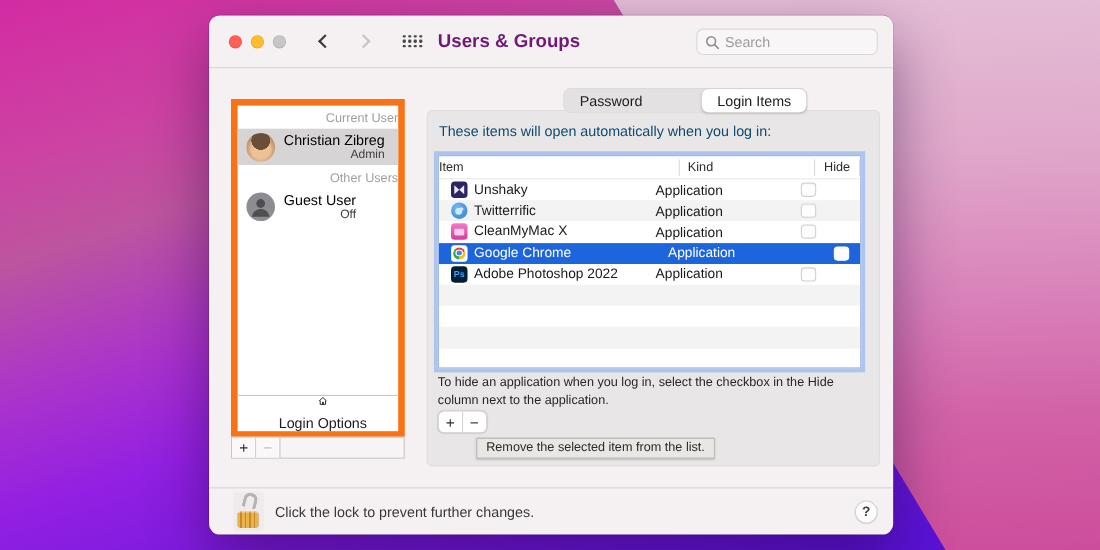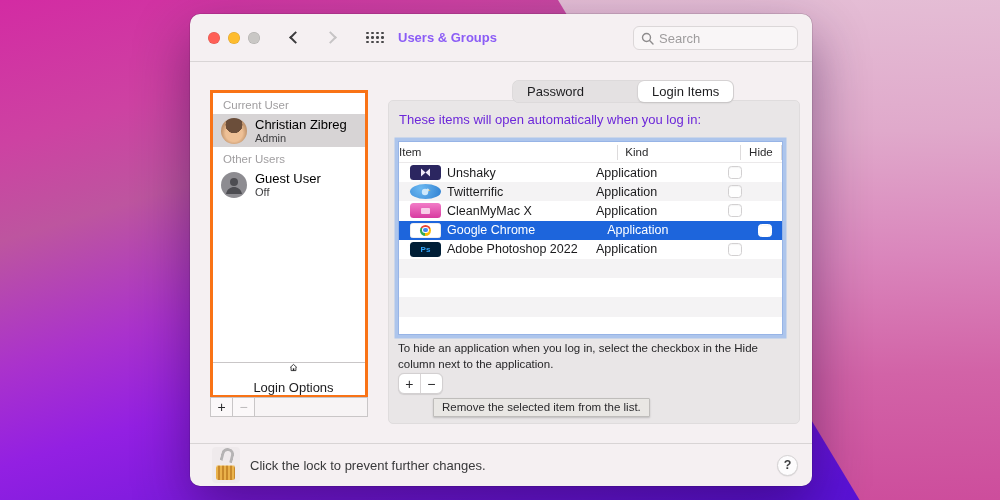--- a/index.html
+++ b/index.html
@@ -24,31 +24,31 @@
   .traffic { display:flex; gap:8px; }
   .dot { width:12px; height:12px; border-radius:50%; box-shadow:inset 0 0 0 .5px rgba(0,0,0,.15); }
   .dot.red{background:#ff5f57;} .dot.yellow{background:#febc2e;} .dot.gray{background:#c9c7c5;}
   .navbtn { width:20px; height:24px; display:flex; align-items:center; justify-content:center; }
   .chev { width:9px; height:9px; border-left:2px solid #3a3a3c; border-bottom:2px solid #3a3a3c; }
   .chev.back { transform:rotate(45deg); margin-left:3px; }
   .chev.fwd  { transform:rotate(225deg); border-color:#c6c4c5; margin-right:3px; }
   .nav-back{ margin-left:24px; } .nav-fwd{ margin-left:18px; }
   .grid-icon { margin-left:24px; display:grid; grid-template-columns:repeat(4,3px); grid-gap:2px; }
   .gdot { width:2.5px; height:2.5px; border-radius:50%; background:#48484a; }
-  .win-title { margin-left:14px; font-size:13px; font-weight:bold; color:#8b5cf6; }
+  .win-title { margin-left:14px; font-size:17px; font-weight:bold; color:#701a75; }
   .search { position:absolute; right:14px; top:12px; width:165px; height:24px;
     background:#f9f6f7; border:1px solid #dbd7d8; border-radius:6px;
     display:flex; align-items:center; gap:5px; padding-left:7px; }
   .search-ph { font-size:13px; color:#9e9c9d; }
 
   .winbody { position:relative; height:367px; }
 
   
   .sidebar-box { position:absolute; left:20px; top:28px; width:158px; height:308px;
-    background:#fff; border:3px solid #f97316; display:flex; flex-direction:column; }
+    background:#fff; border:6px solid #f97316; display:flex; flex-direction:column;text-align:right; }
   .group-label { padding:6px 0 3px 10px; font-size:11.5px; color:#a09ea0; }
   .user-row { display:flex; align-items:center; gap:8px; padding:4px 8px; height:33px; }
   .user-row.selected { background:#d7d4d5; }
   .avatar { width:26px; height:26px; border-radius:50%; flex:none; }
   .avatar.photo { background:
     radial-gradient(circle at 50% 26%, #6b4e3a 0 36%, rgba(0,0,0,0) 37%),
     radial-gradient(circle at 50% 58%, #eec096 0 42%, #c79a72 62%, #8f6f58 100%); }
   .avatar.guest { background:#8d8c91; display:flex; align-items:center; justify-content:center; }
   .u-name { font-size:13px; color:#000; line-height:15px; }
   .u-role { font-size:11px; color:#3d3d3f; line-height:12px; }
@@ -62,39 +62,39 @@
 
   
   .tabs { position:absolute; left:322px; top:18px; display:flex; background:#e4e1e2;
     border-radius:7px; padding:1px; box-shadow:inset 0 0 0 .5px rgba(0,0,0,.06); z-index:5;gap:40px; }
   .tab { font-size:13px; color:#1d1d1f; padding:2px 14px; line-height:17px; border-radius:6px; }
   .tab.selected { background:#fff; box-shadow:0 0 0 .5px #cfcccd, 0 1px 2px rgba(0,0,0,.15); }
 
   
   .panel { position:absolute; left:198px; top:38px; width:412px; height:324px;
     background:#e9e6e7; border:1px solid #dfdcdd; border-radius:5px; }
-  .intro { position:absolute; left:10px; top:11px; font-size:13px; color:#6d28d9; }
+  .intro { position:absolute; left:10px; top:11px; font-size:13px; color:#0c4a6e; }
   .table-wrap { position:absolute; left:9px; top:40px; width:385px; height:194px;
     background:#fff; border:1px solid #97b4e6; box-shadow:0 0 0 3.5px #adc5ec; overflow:hidden; }
   .thead { display:flex; align-items:center; height:21px; border-bottom:1px solid #ebe9ea;
     font-size:11.5px; color:#2b2b2d; }
   .hc { height:15px; line-height:15px; }
   .hc.item { width:224px; padding-left:0; border-right:1px solid #dddbdc; }
   .hc.kind { width:125px; padding-left:7px; border-right:1px solid #dddbdc; }
   .hc.hide { width:42px; text-align:center; border-right:1px solid #dddbdc; }
   .trow { display:flex; align-items:center; height:19.2px; font-size:12.5px; color:#1a1a1c; }
   .trow.stripe { background:#f4f3f4; }
   .trow.selected { background:#1d65dc; color:#fff;gap:44px; }
-  .cell-item { width:190px; display:flex; align-items:center; gap:6px; padding-left:11px; }
+  .cell-item { width:190px; display:flex; gap:6px; padding-left:11px; }
   .cell-kind { width:125px; padding-left:7px; }
   .cell-hide { width:42px; display:flex; justify-content:center; }
   .checkbox { width:14px; height:13px; border-radius:3.5px; background:#fefefe;
     border:1px solid #d2d0d1; box-shadow:inset 0 1px 1px rgba(0,0,0,.04); }
   .trow.selected .checkbox { background:#fff; border-color:#fff; }
-  .appicon { width:31px; height:15px; border-radius:3.5px; flex:none; position:relative;
+  .appicon { width:15px; height:15px; border-radius:3.5px; flex:none; position:relative;
     display:flex; align-items:center; justify-content:center; }
   .ic-unshaky { background:#2b2660; }
   .ic-twitterrific { background:radial-gradient(circle at 35% 30%, #6cb9f2, #2f7fd0); border-radius:50%; }
   .ic-cleanmymac { background:linear-gradient(180deg,#f27cc7 0%,#d83aa0 100%); }
   .ic-cmm-screen { width:9px; height:6px; border-radius:1px; background:#fce3f2; opacity:.85; }
   .ic-chrome { background:#fff; box-shadow:inset 0 0 0 .5px #e0dedf; }
   .chrome-disc { width:11px; height:11px; border-radius:50%;
     background:conic-gradient(from -55deg, #ea4335 0 120deg, #fbbc05 120deg 240deg, #34a853 240deg 360deg);
     display:flex; align-items:center; justify-content:center; }
   .chrome-mid { width:6.5px; height:6.5px; border-radius:50%; background:#fff;

